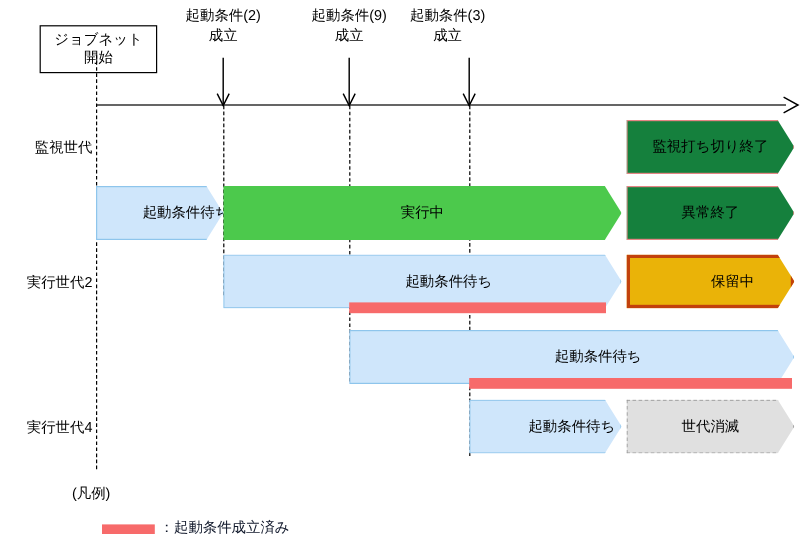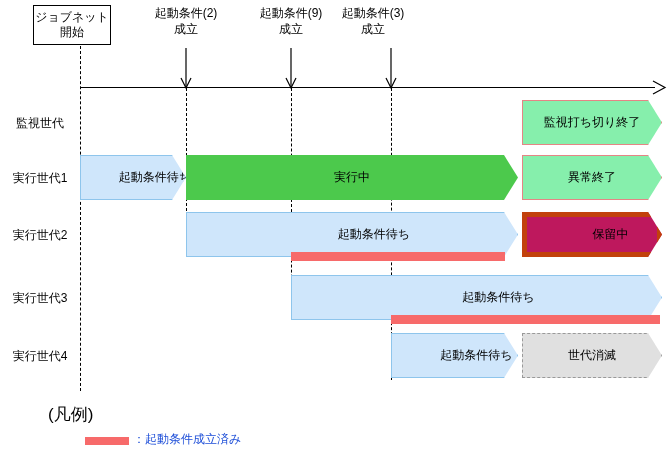--- a/index.html
+++ b/index.html
@@ -12,22 +12,22 @@
     width: 669px;
     height: 453px;
     background: #ffffff;
     font-family: "Liberation Sans", "DejaVu Sans", sans-serif;
     overflow: hidden;
   }
   .abs { position: absolute; }
 
   
   #start-box {
-    left: 33px; top: 5px;
-    width: 78px; height: 40px;
+    left: 33px; top: 21px;
+    width: 98px; height: 40px;
     border: 1px solid #000;
     background: #ffffff;
     display: flex;
     flex-direction: column;
     align-items: center;
     justify-content: center;
     font-size: 12px;
     line-height: 15px;
     color: #000;
     box-sizing: border-box;
@@ -62,21 +62,21 @@
     width: 0;
     border-left: 1px dashed #000;
   }
 
   
   .row-label {
     left: 3px;
     width: 74px;
     font-size: 12px;
     color: #000;
-    text-align: center;
+    text-align: right;
     white-space: nowrap;
   }
 
   
   .bar {
     height: 45px;
     display: flex;
     align-items: center;
     justify-content: center;
     font-size: 12px;
@@ -88,45 +88,45 @@
 
   .shape-chev {
     clip-path: polygon(0 0, calc(100% - 14px) 0, 100% 50%, calc(100% - 14px) 100%, 0 100%);
   }
 
   
   .fill-green { background: #4cc94c; }
   
   .fill-blue  { background: #cfe6fb; border: 1px solid #8ec5ec; padding-left: 44px; }
   
-  .fill-pink  { background: #86efac; border: 1px solid #e58585; }
-  
-  .fill-khaki { background: #be185d; border: 5px solid #c2410c; padding-left: 37px; }
+  .fill-pink  { background: #15803d; border: 1px solid #e58585; }
+  
+  .fill-khaki { background: #eab308; border: 3px solid #c2410c; padding-left: 37px; }
   
   .fill-grey  { background: #e0e0e0; border: 1px dashed #999999; }
 
   
   .redbar {
     height: 9px;
     background: #f76a6a;
   }
 
   
   #legend-title {
-    left: 48px; top: 403px;
-    font-size: 17px; color: #000;
+    left: 60px; top: 403px;
+    font-size: 12px; color: #000;
   }
   #legend-swatch {
     left: 85px; top: 437px;
     width: 44px; height: 8px;
     background: #f76a6a;
   }
   #legend-text {
     left: 133px; top: 431px;
-    font-size: 12px; color: #1d4ed8;
+    font-size: 12px; color: #0f172a;
     white-space: nowrap;
   }
 </style>
 </head>
 <body>
 
 <div id="canvas">
 
   <div class="abs" id="start-box">
     <span>ジョブネット</span>
@@ -167,41 +167,39 @@
   <div class="abs vguide" style="left:80px;  top:46px;  height:345px;"></div>
   <div class="abs vguide" style="left:186px; top:88px;  height:158px;"></div>
   <div class="abs vguide" style="left:291px; top:88px;  height:230px;"></div>
   <div class="abs vguide" style="left:391px; top:88px;  height:292px;"></div>
 
   <div class="abs row-label" style="top:115px;">監視世代</div>
   <div class="abs bar shape-chev fill-pink" style="left:522px; top:100px; width:140px;">
     <span class="bar-label">監視打ち切り終了</span>
   </div>
 
-  <div class="abs row-label" style="top:170px;">実行世代1</div>
   <div class="abs bar shape-chev fill-blue" style="left:80px;  top:155px; width:106px;">
     <span class="bar-label">起動条件待ち</span>
   </div>
   <div class="abs bar shape-chev fill-green" style="left:186px; top:155px; width:332px;">
     <span class="bar-label">実行中</span>
   </div>
   <div class="abs bar shape-chev fill-pink" style="left:522px; top:155px; width:140px;">
     <span class="bar-label">異常終了</span>
   </div>
 
   <div class="abs row-label" style="top:227px;">実行世代2</div>
   <div class="abs bar shape-chev fill-blue" style="left:186px; top:212px; width:332px;">
     <span class="bar-label">起動条件待ち</span>
   </div>
   <div class="abs bar shape-chev fill-khaki" style="left:522px; top:212px; width:140px;">
     <span class="bar-label">保留中</span>
   </div>
   <div class="abs redbar" style="left:291px; top:252px; width:214px;"></div>
 
-  <div class="abs row-label" style="top:290px;">実行世代3</div>
   <div class="abs bar shape-chev fill-blue" style="left:291px; top:275px; width:371px;">
     <span class="bar-label">起動条件待ち</span>
   </div>
   <div class="abs redbar" style="left:391px; top:315px; width:269px;"></div>
 
   <div class="abs row-label" style="top:348px;">実行世代4</div>
   <div class="abs bar shape-chev fill-blue" style="left:391px; top:333px; width:127px;">
     <span class="bar-label">起動条件待ち</span>
   </div>
   <div class="abs bar shape-chev fill-grey" style="left:522px; top:333px; width:140px;">

